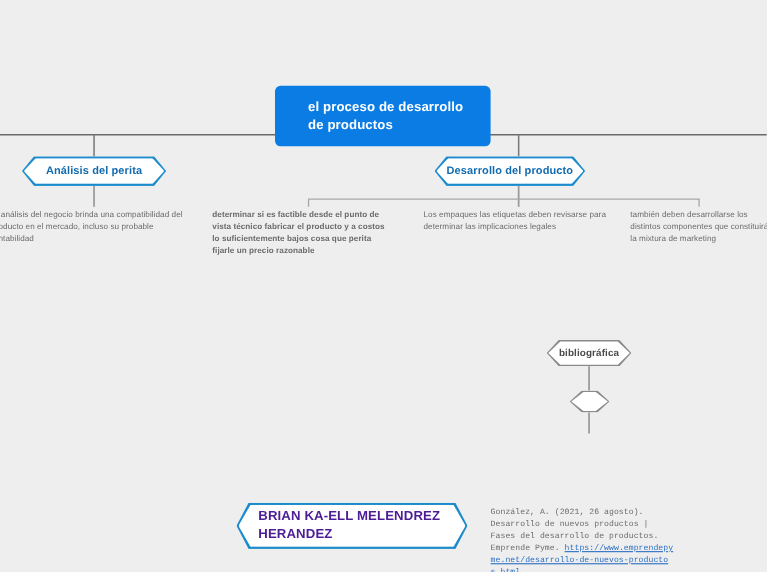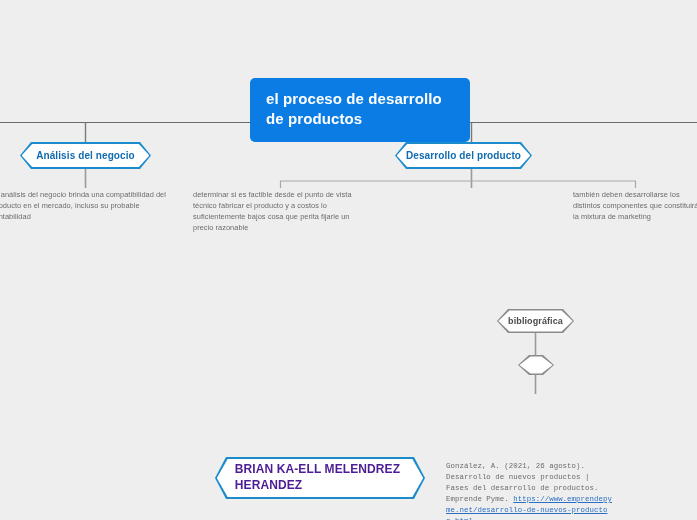--- a/index.html
+++ b/index.html
@@ -26,27 +26,27 @@
     width: 697px;
     height: 520px;
     pointer-events: none;
   }
 
   
   .root-node {
     position: absolute;
     left: 250px;
     top: 78px;
-    width: 220px;
+    width: 196px;
     box-sizing: border-box;
     background: #0b7ce4;
     border-radius: 5px;
-    padding: 11px 13px 12px 16px;
+    padding: 11px 13px 12px 30px;
     color: #ffffff;
-    font-size: 15px;
+    font-size: 12px;
     font-weight: bold;
     line-height: 1.35;
     letter-spacing: 0.1px;
   }
 
   
   .hex {
     position: absolute;
     box-sizing: border-box;
     background: #ffffff;
@@ -112,21 +112,21 @@
     line-height: 1.48;
     letter-spacing: 0.05px;
   }
   .leaf-text a, .leaf-link {
     color: #2b6fc4;
     text-decoration: underline;
     word-break: break-all;
   }
 
   #leaf-1 { left: -8px;  top: 190px; width: 180px; }
-  #leaf-2 { left: 193px; top: 190px; width: 165px; }
+  #leaf-2 { left: 193px; top: 190px; width: 165px; font-weight: bold; }
   #leaf-3 { left: 385px; top: 190px; width: 175px; }
   #leaf-4 { left: 573px; top: 190px; width: 132px; }
 
   #ref-1 { left: 446px; top: 396px; width: 168px; }
   #ref-2 { left: 446px; top: 461px; width: 168px; font-family: Liberation Mono, monospace; }
 </style>
 </head>
 <body>
 
 <div id="canvas">
@@ -151,34 +151,35 @@
 
     <line x1="535.5" y1="333" x2="535.5" y2="355" stroke="#9a9a9a" stroke-width="1.6"></line>
 
     <line x1="535.5" y1="375" x2="535.5" y2="394" stroke="#9a9a9a" stroke-width="1.6"></line>
   </svg>
 
   <div class="root-node">el proceso de desarrollo de productos</div>
 
   <div class="hex hex-blue" id="node-analisis">
     <div class="hex-inner hex-fill" style="left:1.6px; top:1.6px; right:1.6px; bottom:1.6px; width:auto; height:auto;">
-      <span class="hex-label">Análisis del negocio</span>
+      <span class="hex-label">Análisis del perita</span>
     </div>
   </div>
 
   <div class="hex hex-blue" id="node-desarrollo">
     <div class="hex-inner hex-fill" style="left:1.6px; top:1.6px; right:1.6px; bottom:1.6px; width:auto; height:auto;">
       <span class="hex-label">Desarrollo del producto</span>
     </div>
   </div>
 
   <div class="leaf-text" id="leaf-1">El análisis del negocio brinda una compatibilidad del producto en el mercado, incluso su probable rentabilidad</div>
 
   <div class="leaf-text" id="leaf-2">determinar si es factible desde el punto de vista técnico fabricar el producto y a costos lo suficientemente bajos cosa que perita fijarle un precio razonable</div>
 
+  <div class="leaf-text" id="leaf-3">Los empaques las etiquetas deben revisarse para determinar las implicaciones legales</div>
 
   <div class="leaf-text" id="leaf-4">también deben desarrollarse los distintos componentes que constituirán la mixtura de marketing</div>
 
   <div class="hex hex-gray" id="node-biblio">
     <div class="hex-inner hex-fill" style="left:1.4px; top:1.4px; right:1.4px; bottom:1.4px; width:auto; height:auto;">
       <span class="hex-label-gray">bibliográfica</span>
     </div>
   </div>
 
   <div class="hex hex-gray" id="node-empty">

